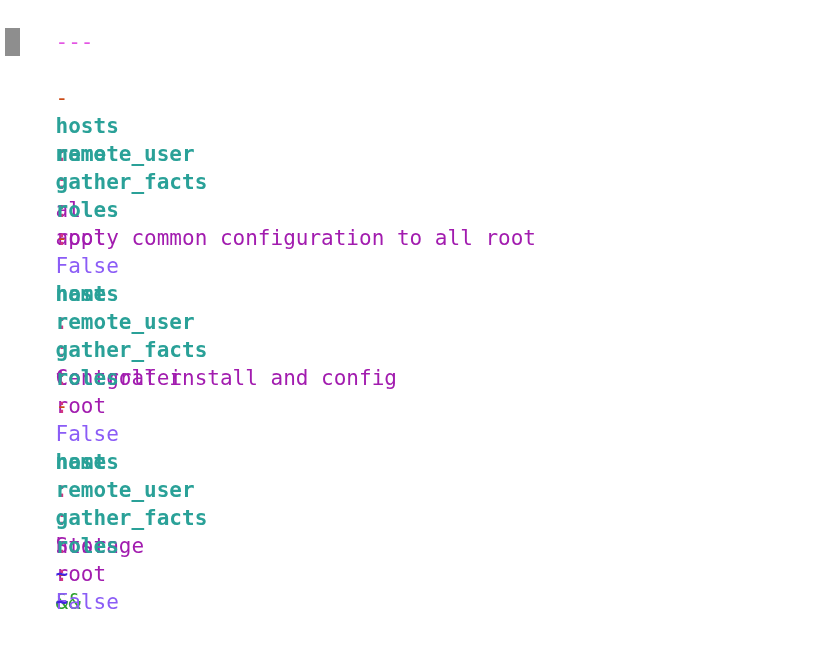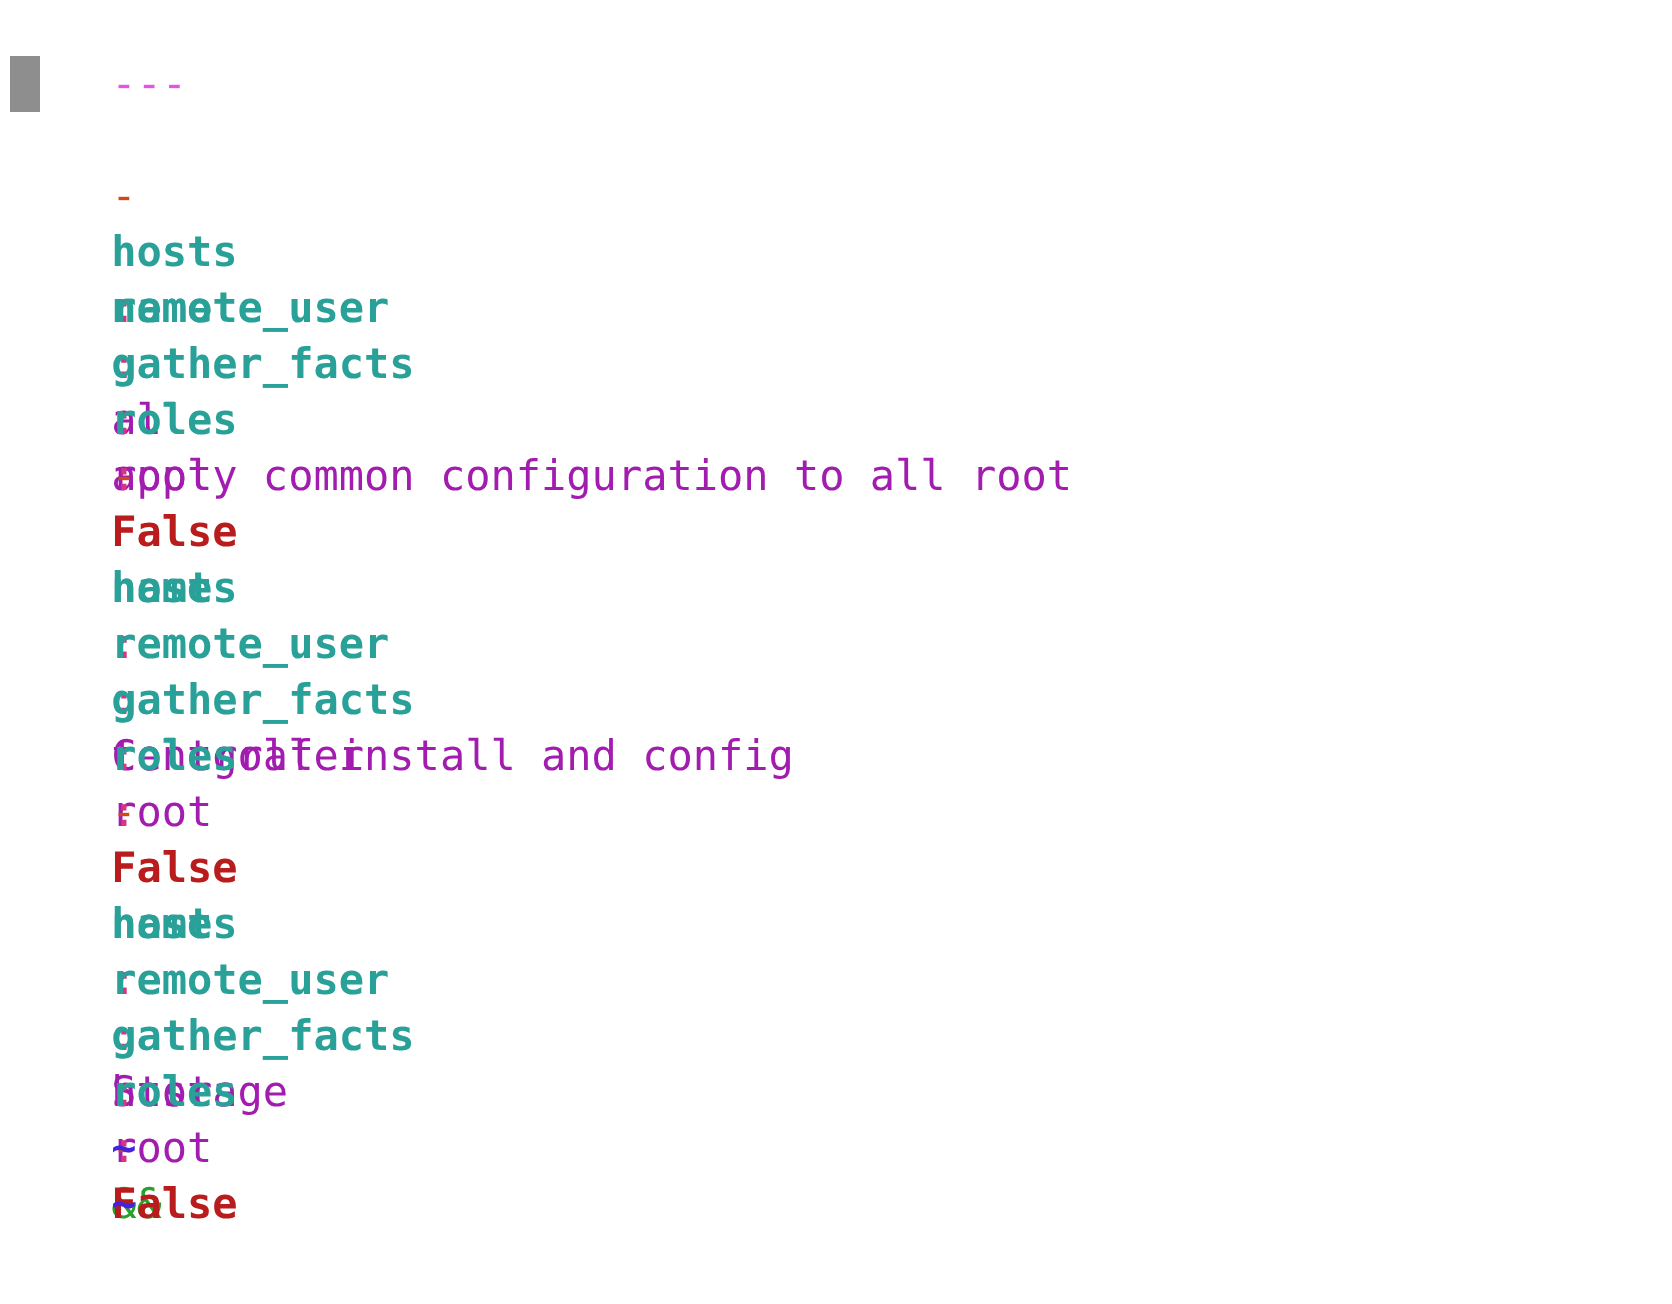--- a/index.html
+++ b/index.html
@@ -27,21 +27,21 @@
     letter-spacing: 0px;
     white-space: pre;
     padding-left: 5px;
     position: relative;
   }
   .tok { white-space: pre; }
   .k-dash    { color: #cb4b16; }
   .k-key     { color: #2aa198; font-weight: bold; }
   .k-colon   { color: #d33682; }
   .k-val     { color: #a21caf; }
-  .k-bool    { color: #b91c1c; font-weight: bold; }
+  .k-bool    { color: #8b5cf6; }
   .k-doc     { color: #e355e3; }
   .k-op      { color: #2ca02c; }
   .k-tilde   { color: #4422e0; font-weight: bold; }
   .cursor-block {
     position: absolute;
     left: 5px;
     top: 0;
     width: 15px;
     height: 28px;
     background: #8e8e8e;

